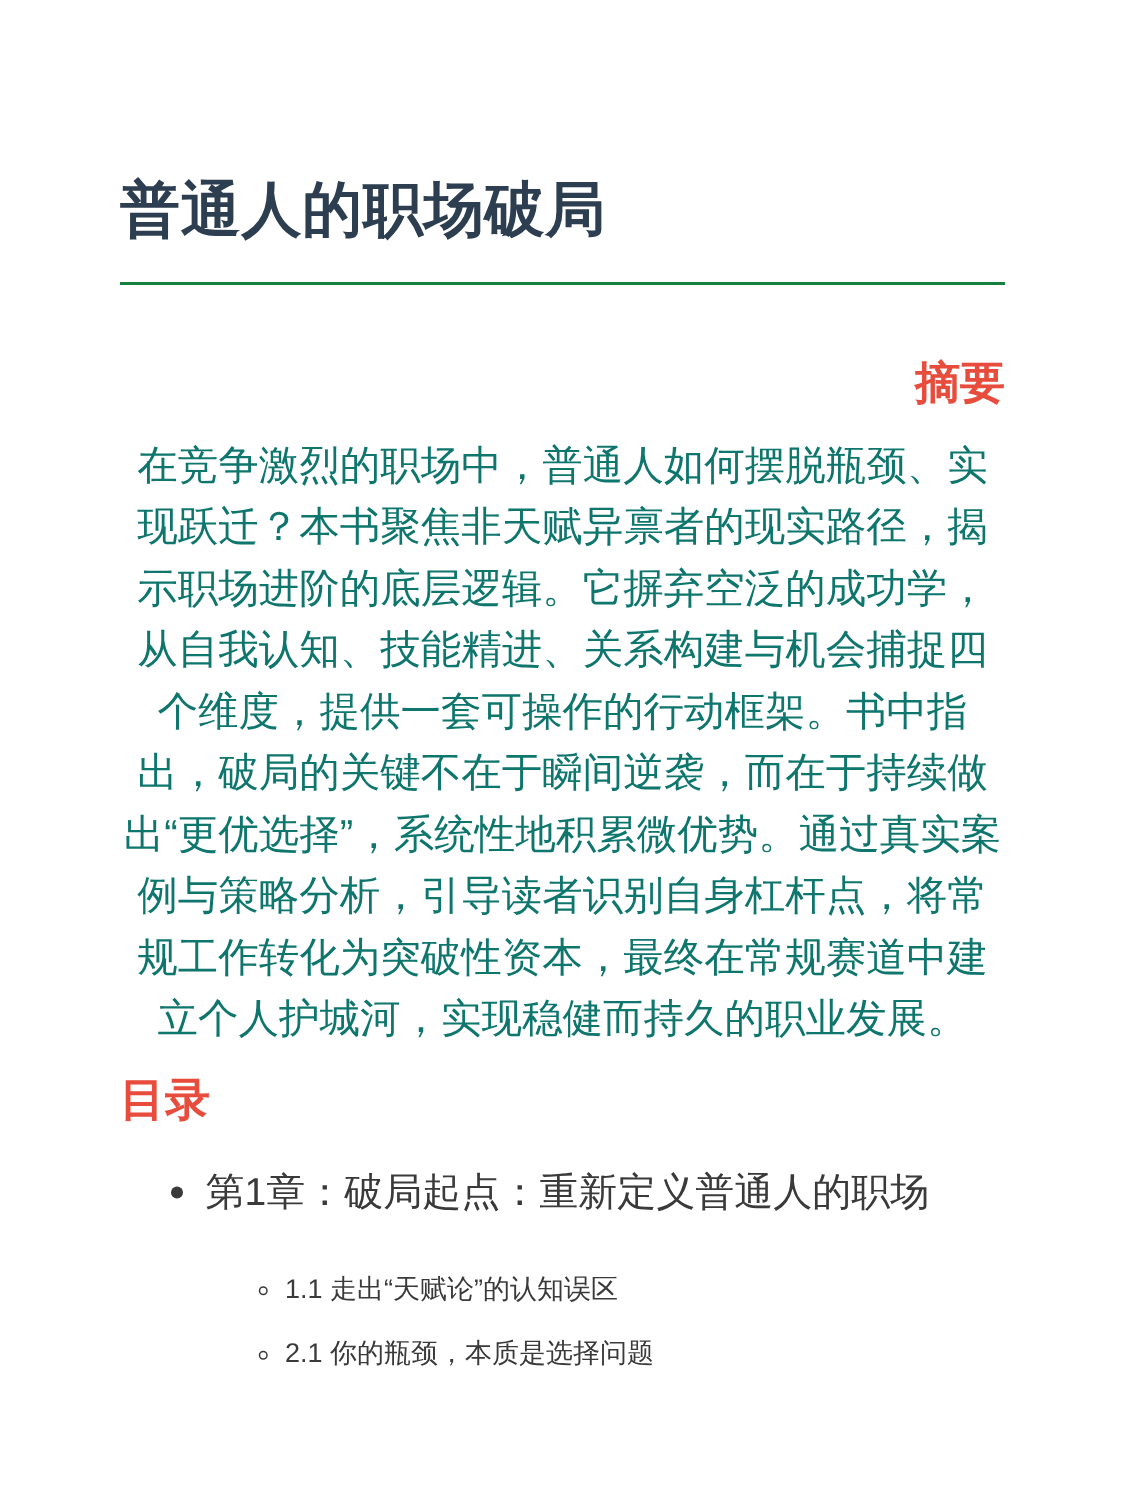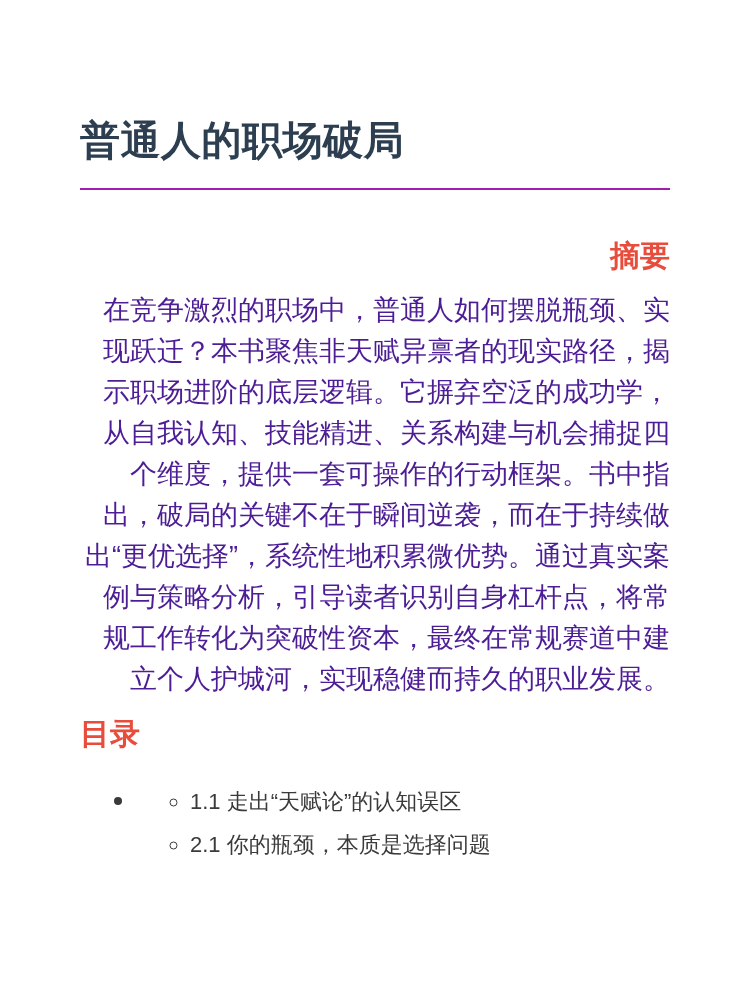--- a/index.html
+++ b/index.html
@@ -23,60 +23,60 @@
     padding: 0 80px;
   }
   h1.doc-title {
     margin: 116px 0 0 0;
     font-size: 40px;
     line-height: 1.2;
     font-weight: 700;
     color: #2c3e50;
     letter-spacing: 0.5px;
     padding-bottom: 24px;
-    border-bottom: 2px solid #a21caf;
+    border-bottom: 2px solid #15803d;
   }
   h2.section-heading {
     font-size: 30px;
     line-height: 1.2;
     font-weight: 700;
     color: #e74c3c;
     margin: 0;
   }
   h2.abstract-heading {
     margin-top: 48px;
     text-align: right;
   }
   h2.toc-heading {
     margin-top: 16px;
   }
   p.abstract-body {
     margin: 16px 0 0 0;
     font-size: 27px;
     line-height: 41px;
-    color: #4c1d95;
-    text-align: right;
+    color: #0f766e;
+    text-align: center;
     overflow-wrap: break-word;
   }
   ul.toc-list {
     margin: 26px 0 0 0;
     padding: 0 0 0 57px;
     list-style-type: disc;
     font-size: 26px;
     line-height: 32px;
     color: #3a3a3a;
   }
   ul.toc-list > li {
     margin: 0;
   }
   ul.toc-sublist {
     margin: 28px 0 0 0;
     padding: 0 0 0 53px;
     list-style-type: circle;
-    font-size: 22px;
+    font-size: 18px;
     line-height: 43px;
     color: #3a3a3a;
   }
   ul.toc-sublist > li {
     margin: 0;
   }
 </style>
 </head>
 <body>
 
@@ -86,20 +86,21 @@
     <h1 class="doc-title">普通人的职场破局</h1>
 
     <h2 class="section-heading abstract-heading">摘要</h2>
 
     <p class="abstract-body">在竞争激烈的职场中，普通人如何摆脱瓶颈、实现跃迁？本书聚焦非天赋异禀者的现实路径，揭示职场进阶的底层逻辑。它摒弃空泛的成功学，从自我认知、技能精进、关系构建与机会捕捉四个维度，提供一套可操作的行动框架。书中指出，破局的关键不在于瞬间逆袭，而在于持续做出“更优选择”，系统性地积累微优势。通过真实案例与策略分析，引导读者识别自身杠杆点，将常规工作转化为突破性资本，最终在常规赛道中建立个人护城河，实现稳健而持久的职业发展。</p>
 
     <h2 class="section-heading toc-heading">目录</h2>
 
     <ul class="toc-list">
       <li>
+        <span>第1章：破局起点：重新定义普通人的职场</span>
         <ul class="toc-sublist">
           <li>1.1 走出“天赋论”的认知误区</li>
           <li>2.1 你的瓶颈，本质是选择问题</li>
         </ul>
       </li>
     </ul>
 
   </div>
 
 </div>

